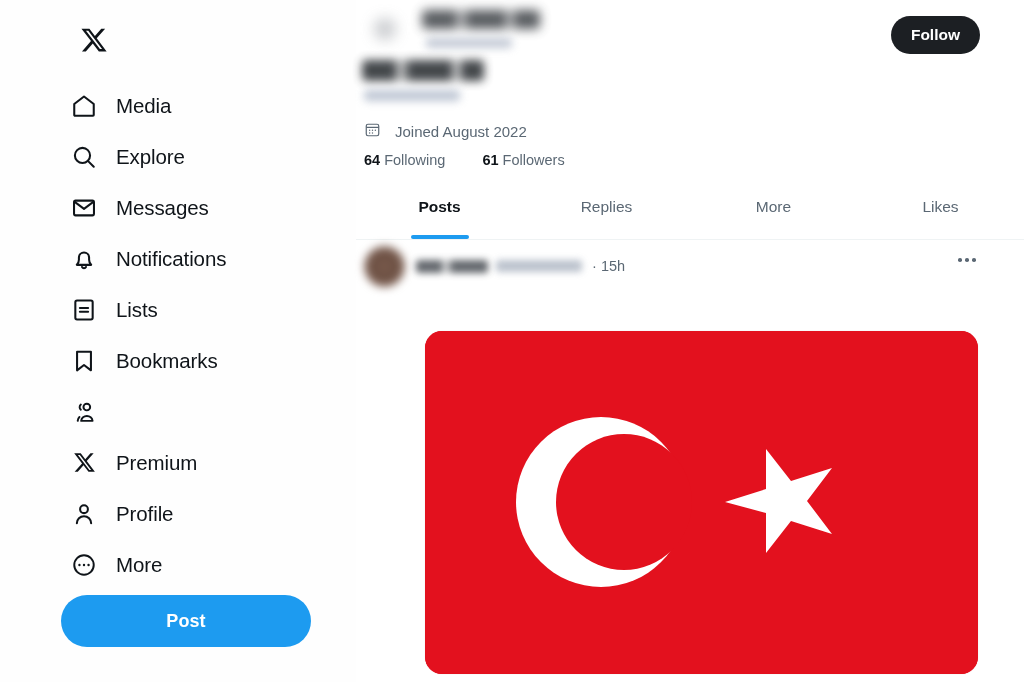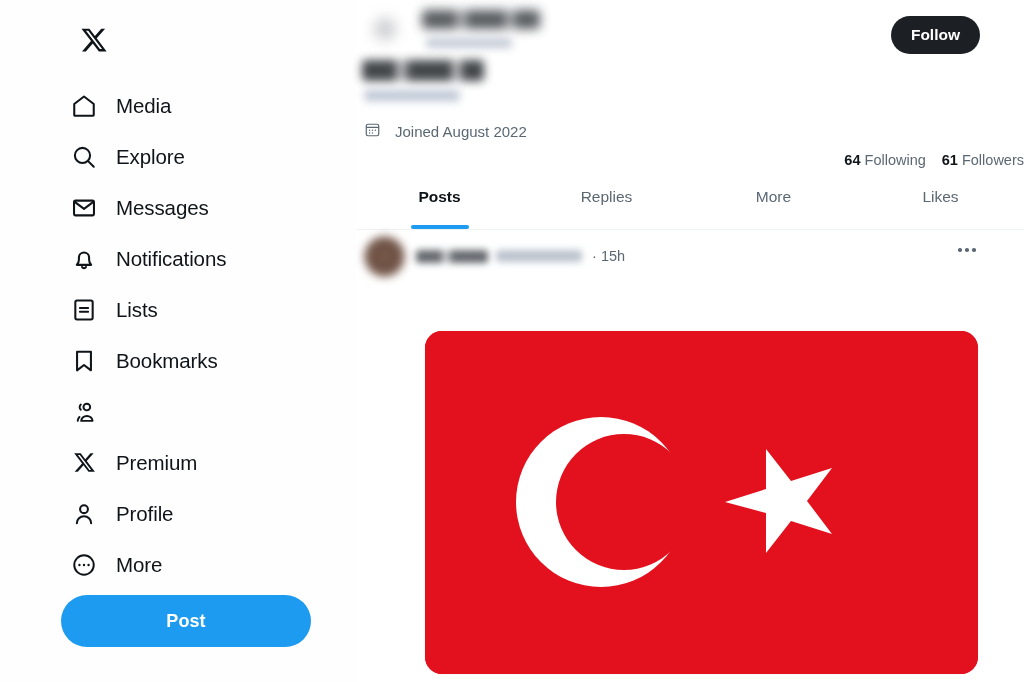--- a/index.html
+++ b/index.html
@@ -158,38 +158,37 @@
     margin-top: 2px;
     height: 22px;
   }
   .joined-text {
     font-size: 15px;
     color: #5b6874;
   }
   .stats-row {
     display: flex;
     align-items: center;
-    gap: 16px;
+    gap: 37px;
     padding-left: 8px;
     margin-top: 10px;
-    justify-content: flex-end;
   }
   .stat { font-size: 14.5px; color: #5b6874; cursor: pointer; }
   .stat b { color: #0f1419; font-weight: bold; }
   .notfollowed {
     padding-left: 8px;
     margin-top: 10px;
     font-size: 14px;
     color: #5b6874;
   }
 
   
   .tabs {
     display: flex;
-    margin-top: 18px;
+    margin-top: 28px;
     height: 44px;
     border-bottom: 1px solid #eff3f4;
     position: relative;
   }
   .tab {
     flex: 1 1 0;
     display: flex;
     align-items: flex-start;
     justify-content: center;
     font-size: 15.5px;

